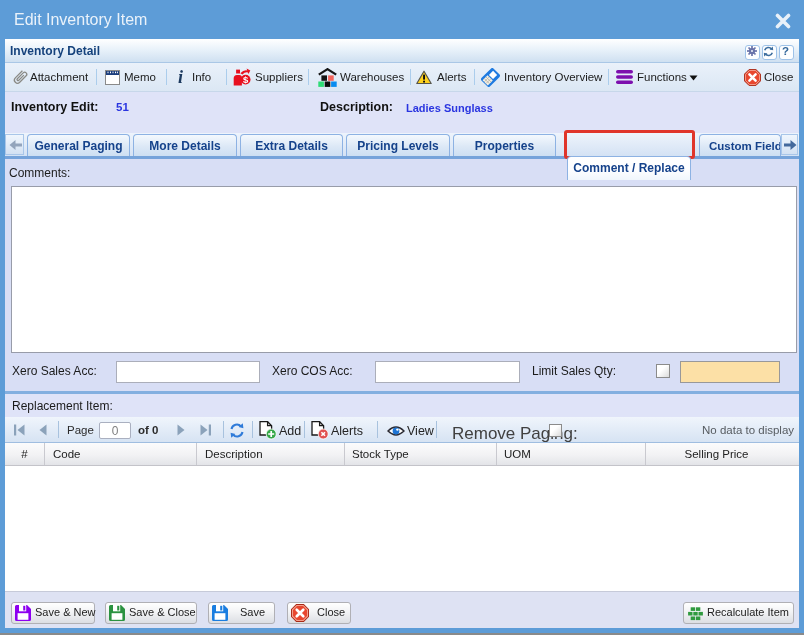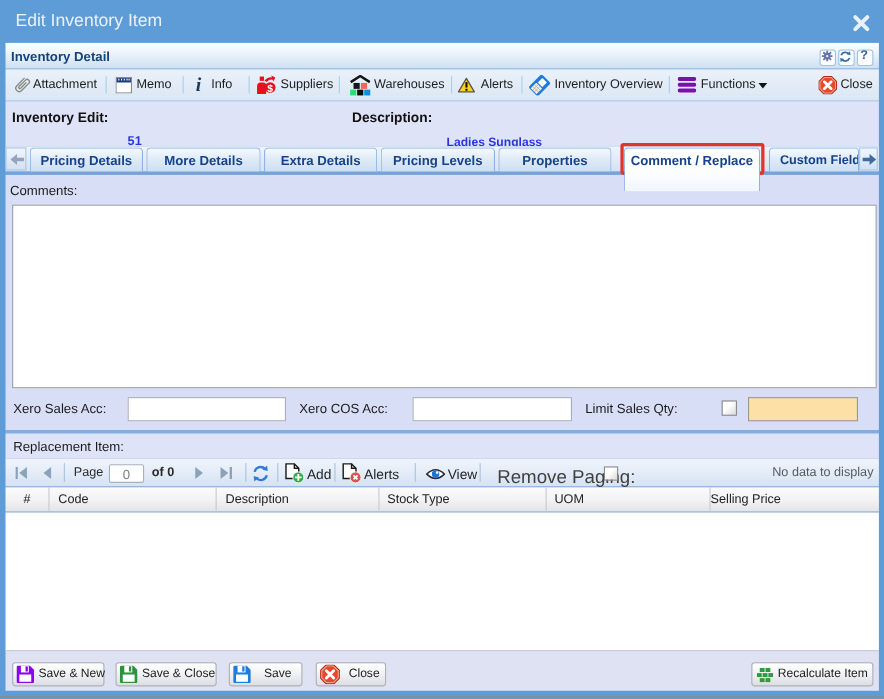--- a/index.html
+++ b/index.html
@@ -6,25 +6,25 @@
   body{position:relative;width:804px;height:635px;overflow:hidden;font-family:"Liberation Sans",sans-serif;background:#5d9cd7;}
   .abs{position:absolute;}
   .title{position:absolute;left:14px;top:11px;font-size:16px;color:#eaf2fa;}
   .phead{position:absolute;left:5px;top:39px;width:794px;height:23px;background:linear-gradient(#ffffff,#e9f2fa 45%,#cfe0f1);border-bottom:1px solid #aac7e6;}
   .hbtn{position:absolute;width:13px;height:13px;background:#fdfeff;border:1px solid #9ec2e8;border-radius:3px;}
   .toolbar{position:absolute;left:5px;top:63px;width:794px;height:28px;background:linear-gradient(#eaf1fa,#dbe7f4);border-bottom:1px solid #c7d7ea;}
   .tb-lbl{position:absolute;top:71px;font-size:11.5px;color:#1c1c1c;}
   .tb-sep{position:absolute;top:69px;width:1px;height:16px;background:#abcdec;}
   .coderow{position:absolute;left:5px;top:92px;width:794px;height:41px;background:#dfe3f8;}
   .bld{position:absolute;font-size:12.5px;font-weight:bold;color:#111;}
-  .blu{position:absolute;font-size:11.5px;font-weight:bold;color:#2a35e0;margin-top:22px;}
+  .blu{position:absolute;font-size:11.5px;font-weight:bold;color:#2a35e0;}
   .tabstrip{position:absolute;left:5px;top:133px;width:794px;height:23px;background:linear-gradient(#eef4fc,#d4e2f4);}
   .tabline{position:absolute;left:5px;top:156px;width:794px;height:3px;background:#76a3da;}
   .tab{position:absolute;top:134px;height:22px;border:1px solid #8db2e3;border-bottom:none;border-radius:4px 4px 0 0;background:linear-gradient(#f4f9fe,#dce8f6 55%,#cddff2);text-align:center;font-size:12px;font-weight:bold;color:#15428b;line-height:22px;box-sizing:border-box;}
-  .tab.active{background:linear-gradient(#ffffff,#fcfdff 60%,#f0f6fc);height:40px;z-index:3;}
+  .tab.active{background:linear-gradient(#ffffff,#fcfdff 60%,#f0f6fc);height:24px;z-index:3;margin-top:22px;}
   .scroller{position:absolute;top:134px;width:19px;height:21px;background:linear-gradient(#f0f6fd,#d3e1f3);border:1px solid #a9c6e9;box-sizing:border-box;}
   .content{position:absolute;left:5px;top:159px;width:794px;height:232px;background:#d8def5;}
   .lbl{position:absolute;font-size:12px;color:#1b1b1b;}
   .txtarea{position:absolute;left:11px;top:186px;width:786px;height:167px;background:#fff;border:1px solid #989ca9;box-sizing:border-box;}
   .input{position:absolute;top:361px;background:#fff;border:1px solid #abaeba;box-sizing:border-box;height:22px;}
   .sepline{position:absolute;left:5px;top:391px;width:794px;height:3px;background:#83afe0;}
   .replabel{position:absolute;left:5px;top:394px;width:794px;height:23px;background:#dfe3f8;}
   .pagebar{position:absolute;left:5px;top:417px;width:794px;height:25px;background:linear-gradient(#f0f5fc,#d6e3f3);border-bottom:1px solid #9fbde0;}
   .pg-sep{position:absolute;top:421px;width:1px;height:17px;background:#a8c2de;}
   .pg-lbl{position:absolute;top:424px;font-size:11.5px;color:#2b2b2b;}
@@ -160,21 +160,21 @@
 <div class="bld" style="left:320px;top:100px">Description:</div>
 <div class="blu" style="left:406px;top:102px;font-weight:bold;font-size:11px">Ladies Sunglass</div>
 <div class="tabstrip"></div>
 <div class="tabline"></div>
 
 <div class="scroller" style="left:5px">
     <svg style="position:absolute;left:3px;top:4px" width="13" height="12" viewBox="0 0 13 12">
       <path d="M13 4.5 H6.5 V1 L0.5 6 L6.5 11 V7.5 H13 Z" fill="#93a4bc"></path>
     </svg>
   </div>
-<div class="tab" style="left:27px;width:103px">Pricing Details</div>
+<div class="tab" style="left:27px;width:103px">General Paging</div>
 <div class="tab" style="left:133px;width:104px">More Details</div>
 <div class="tab" style="left:240px;width:103px">Extra Details</div>
 <div class="tab" style="left:346px;width:104px">Pricing Levels</div>
 <div class="tab" style="left:453px;width:103px">Properties</div>
 <div class="tab active" style="left:567px;width:124px;color:#15428b">Comment / Replace</div>
 <div class="tab" style="left:699px;width:82px;text-align:left;padding-left:9px;white-space:nowrap;overflow:hidden;font-size:11.5px">Custom Fields</div>
 <div class="scroller" style="left:781px;width:17px">
     <svg style="position:absolute;left:2px;top:4px" width="13" height="12" viewBox="0 0 13 12">
       <path d="M0 4.5 H6.5 V1 L12.5 6 L6.5 11 V7.5 H0 Z" fill="#44699c"></path>
     </svg>
@@ -249,21 +249,21 @@
 <div class="pg-lbl" style="left:452px;font-size:17px;color:#404040">Remove Paging:</div>
 <div class="abs" style="left:549px;top:424px;width:13px;height:13px;border:1px solid #8b8b8b;background:linear-gradient(135deg,#ffffff 40%,#dadada);box-sizing:border-box"></div>
 <div class="pg-lbl" style="left:702px;color:#565b60">No data to display</div>
 
 <div class="gridhead"></div>
 <div class="gh" style="left:5px;width:40px;text-align:center">#</div>
 <div class="gh" style="left:45px;width:152px;padding-left:8px">Code</div>
 <div class="gh" style="left:197px;width:148px;padding-left:8px">Description</div>
 <div class="gh" style="left:345px;width:152px;padding-left:7px">Stock Type</div>
 <div class="gh" style="left:497px;width:149px;padding-left:7px">UOM</div>
-<div class="gh" style="left:646px;width:153px;text-align:left;padding-right:12px;border-right:none">Selling Price</div>
+<div class="gh" style="left:646px;width:153px;text-align:center;padding-right:12px;border-right:none">Selling Price</div>
 <div class="gridbody"></div>
 <div class="btmbar"></div>
 
 <div class="btn" style="left:11px;width:84px"></div>
 <svg class="abs" style="left:15px;top:605px" width="16" height="16" viewBox="0 0 16 16">
     <path d="M0 1.5 A1.5 1.5 0 0 1 1.5 0 H12 L16 4 V14.5 A1.5 1.5 0 0 1 14.5 16 H1.5 A1.5 1.5 0 0 1 0 14.5 Z" fill="#8d00f0"></path>
     <rect x="4" y="0" width="7.2" height="6.3" fill="#ffffff"></rect>
     <rect x="8.2" y="0.8" width="2.1" height="4.7" fill="#8d00f0"></rect>
     <rect x="2.6" y="8.2" width="10.8" height="6.6" fill="#ffffff"></rect>
   </svg>

